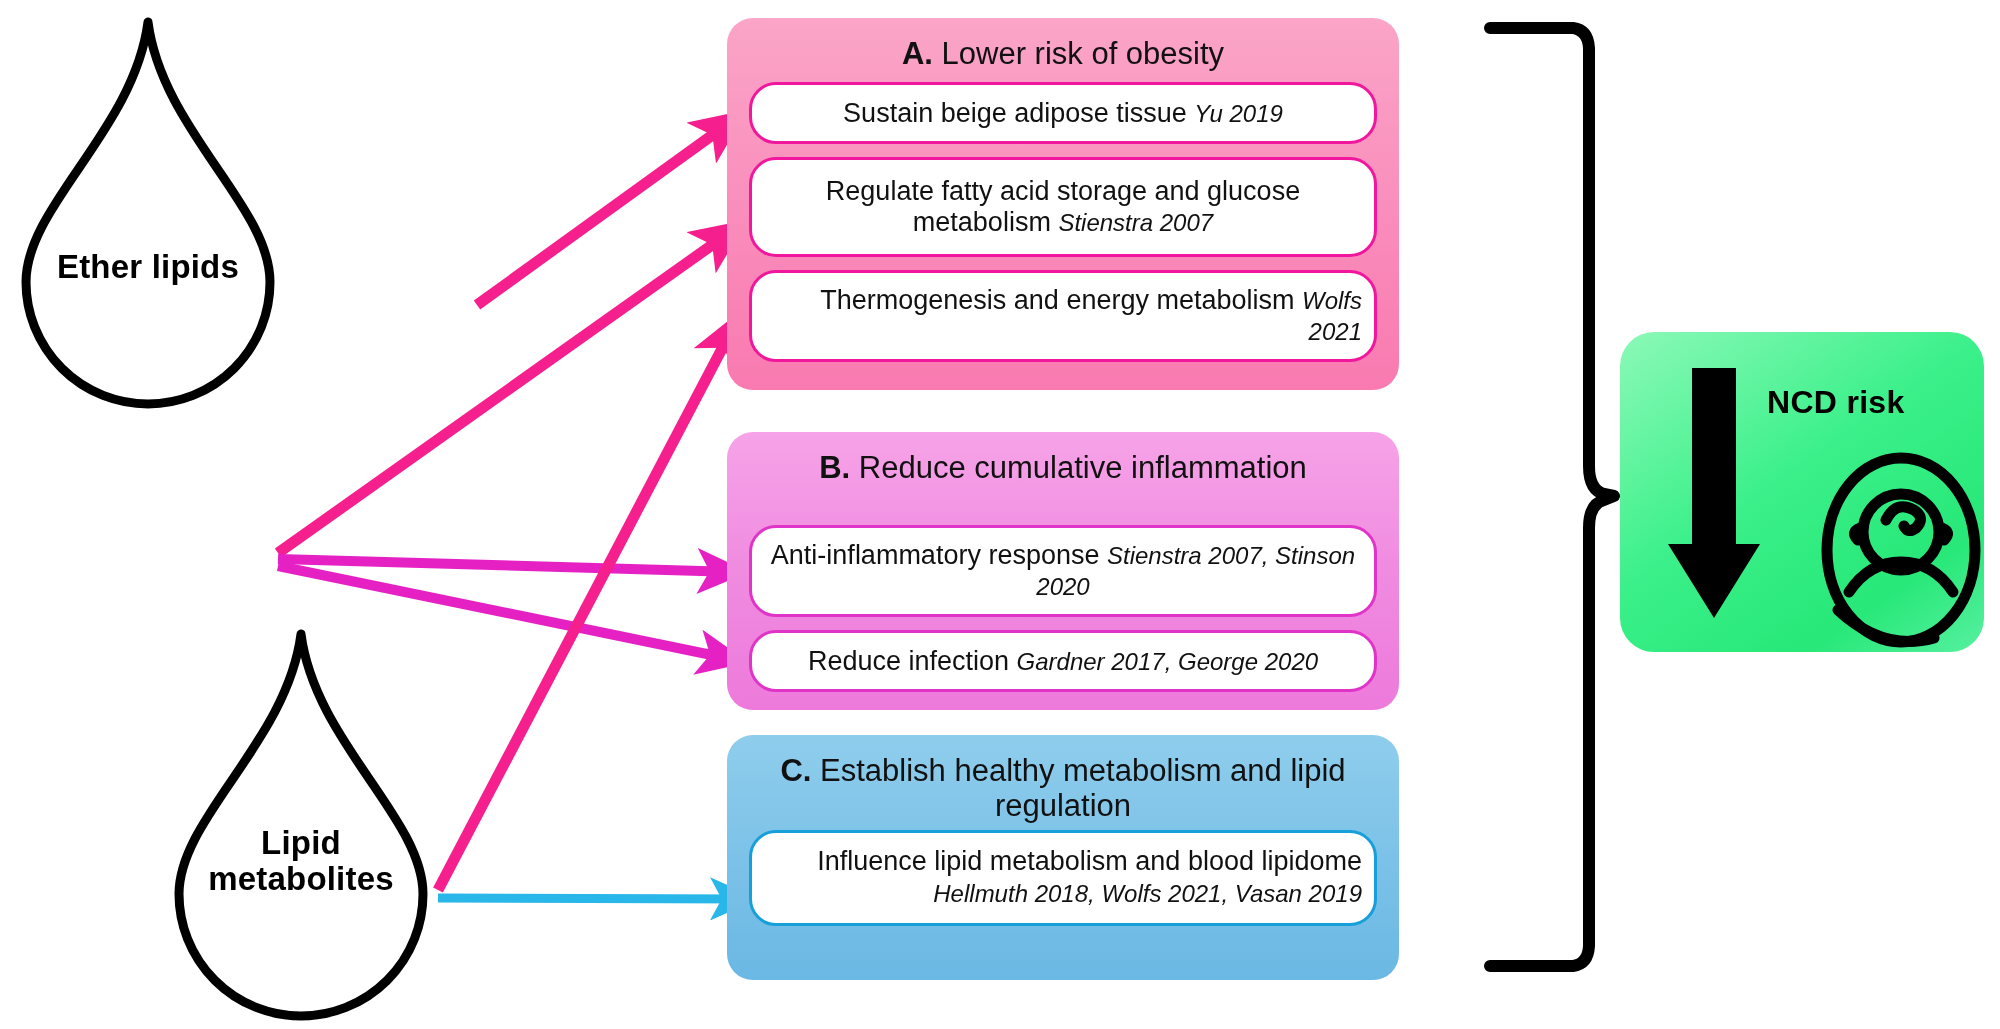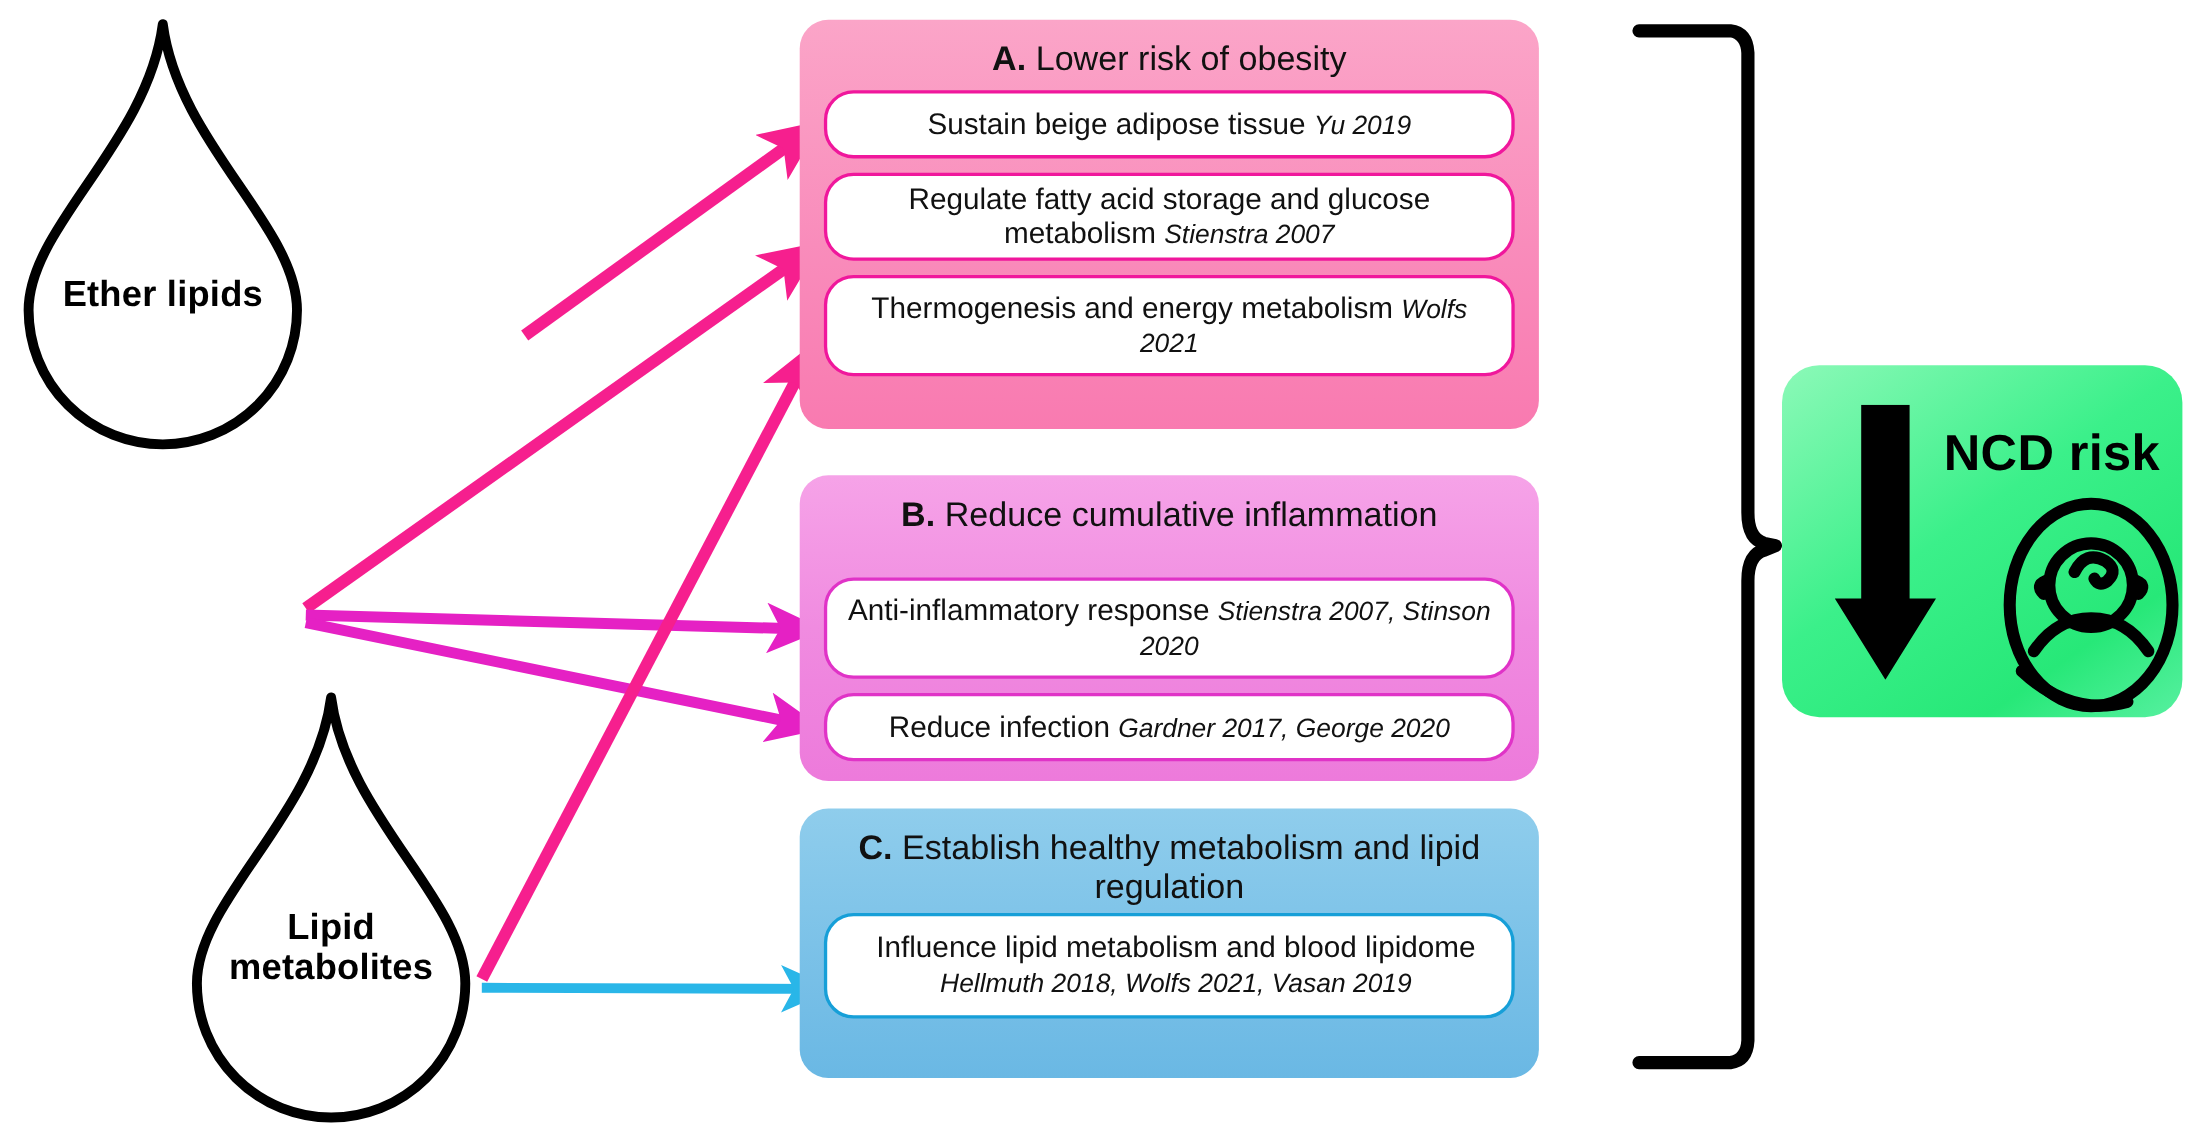--- a/index.html
+++ b/index.html
@@ -22,48 +22,48 @@
 
   
   .panel{position:absolute;border-radius:26px;box-sizing:border-box;
          padding:8px 22px 16px 22px;}
   .panel-title{text-align:center;color:#111;font-size:31px;line-height:1.14;
                margin:10px 0 11px 0;font-weight:normal;}
   .panel-title b{font-weight:bold;}
   .item{background:#fff;box-sizing:border-box;display:flex;align-items:center;
         justify-content:center;text-align:center;color:#111;font-size:27px;
         line-height:1.17;padding:9px 12px;margin-bottom:13px;border-radius:27px;}
-  .item:last-child{margin-bottom:14px;}
+  .item:last-child{margin-bottom:14px;text-align:right;}
   .item i{font-style:italic;font-size:24px;}
 
   #panel-a{left:727px;top:18px;width:672px;height:372px;
            background:linear-gradient(180deg,#fba5c8 0%,#f98cbb 55%,#f97ab0 100%);}
   #panel-a .item{border:3px solid #f0179c;}
   #panel-a .i1{height:62px;}
-  #panel-a .i2{height:80px;}
+  #panel-a .i2{height:100px;}
   #panel-a .i3{height:92px;}
 
   #panel-b{left:727px;top:432px;width:672px;height:278px;
            background:linear-gradient(180deg,#f6a3e8 0%,#f08be0 50%,#ed7adb 100%);}
   #panel-b .item{border:3px solid #e033c7;}
   #panel-b .i1{height:92px;margin-top:40px;}
   #panel-b .i2{height:62px;}
   #panel-b .panel-title{margin-bottom:16px;}
 
   #panel-c{left:727px;top:735px;width:672px;height:245px;
            background:linear-gradient(180deg,#8fcdec 0%,#7cc2e8 50%,#6ab8e4 100%);}
   #panel-c .item{border:3px solid #169fd8;}
   #panel-c .i1{height:96px;padding-left:24px;}
   #panel-c .panel-title{margin-bottom:6px;}
 
   
   #ncd{position:absolute;left:1620px;top:332px;width:364px;height:320px;
        border-radius:34px;
        background:linear-gradient(145deg,#8cf9b8 0%,#3bf08a 45%,#27e878 78%,#57f0a0 100%);}
-  #ncd .ncd-label{position:absolute;left:147px;top:52px;font-size:46px;
+  #ncd .ncd-label{position:absolute;left:147px;top:52px;font-size:32px;
                   font-weight:bold;color:#000;letter-spacing:.3px;}
   #ncd .arrow-down{position:absolute;left:46px;top:36px;width:96px;height:250px;}
   #ncd .baby{position:absolute;left:196px;top:118px;width:170px;height:200px;}
 
   
   #wires{position:absolute;left:0;top:0;width:2000px;height:1029px;
          pointer-events:none;}
 </style>
 </head>
 <body>

